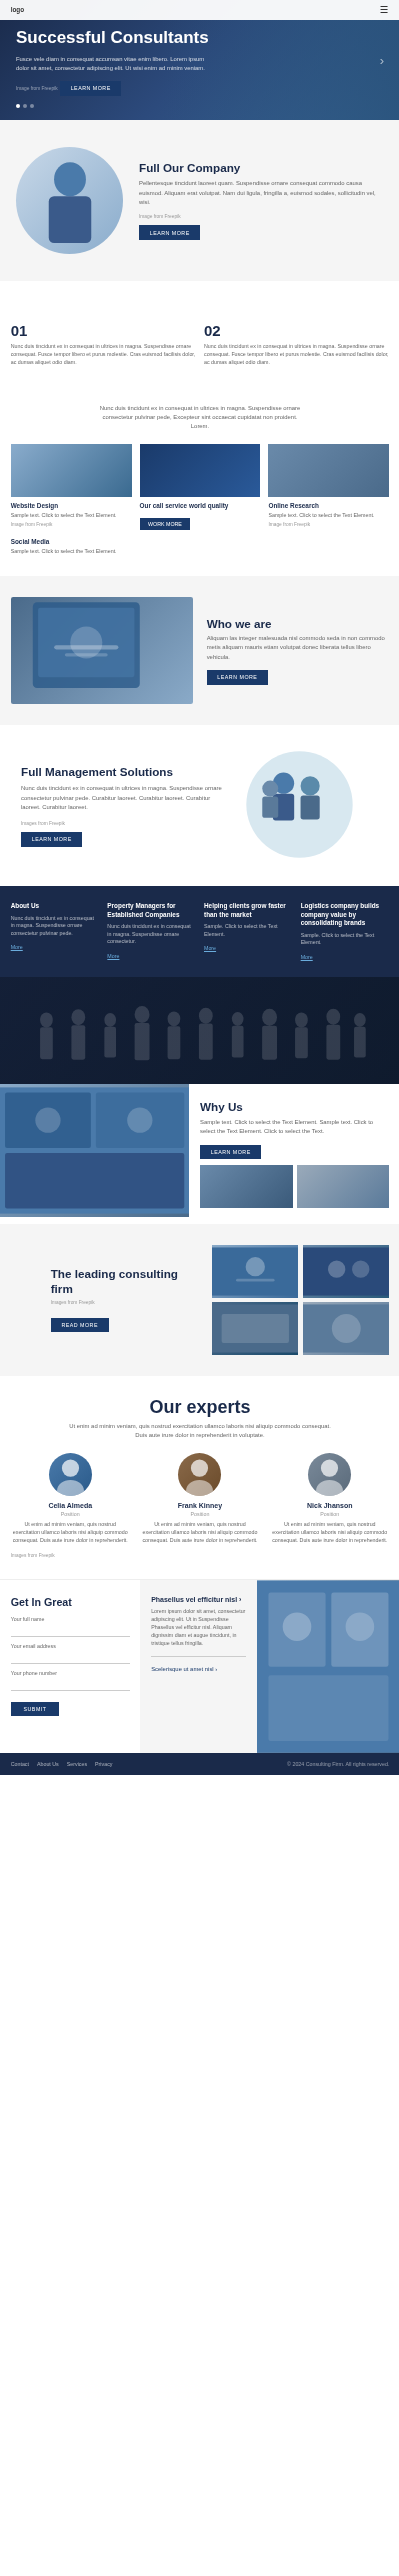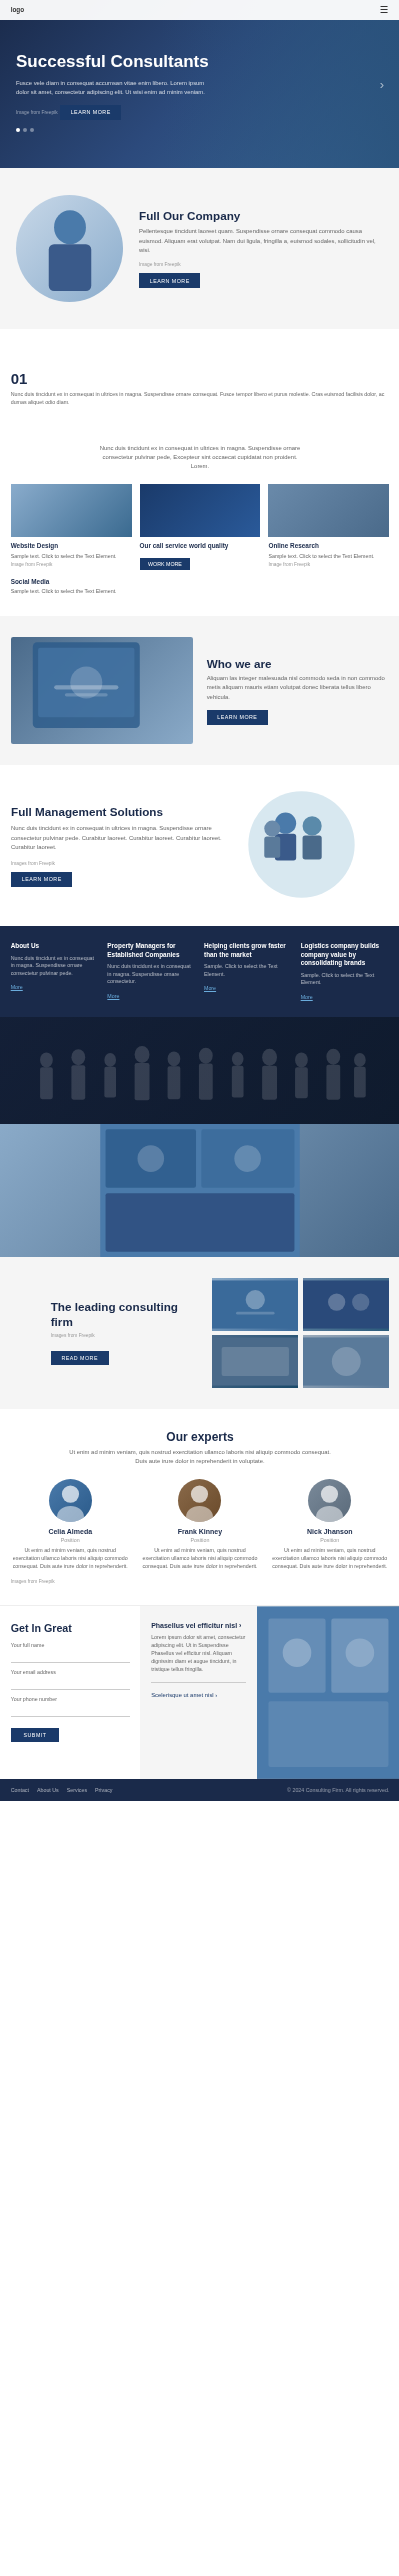--- a/index.html
+++ b/index.html
@@ -10,21 +10,21 @@
       display: flex; justify-content: space-between; align-items: center;
       padding: 4.3px 10.7px; background: rgba(255,255,255,0.95);
       position: absolute; top: 0; width: 100%; z-index: 10;
     }
     nav .logo { font-size: 6.4px; color: #333; font-weight: bold; }
     nav .hamburger { font-size: 9.6px; cursor: pointer; color: #333; }
 
     
     .hero {
       background: linear-gradient(135deg, #1a2a4a 0%, #2c4a7c 50%, #3a6a9a 100%);
-      height: 168px; position: relative; display: flex; align-items: center;
+      height: 120px; position: relative; display: flex; align-items: center;
       padding: 32px 16px 16px;
       overflow: hidden;
     }
     .hero::before {
       content: '';
       position: absolute; top: 0; right: 0; width: 60%; height: 100%;
       background: linear-gradient(to left, rgba(40,80,120,0.8), transparent);
     }
     .hero-content { position: relative; z-index: 2; max-width: 202px; }
     .hero h1 { font-size: 17px; color: #fff; font-weight: bold; line-height: 1.2; margin-bottom: 6.4px; }
@@ -94,21 +94,21 @@
       width: 100%; height: 107px;
       background: linear-gradient(135deg, #4a6a8a, #8aaac8);
       border-radius: 2.1px;
     }
     .who-right { flex: 1; }
     .who-right h2 { font-size: 11.7px; color: #1a2a4a; margin-bottom: 4px; }
     .who-right p { font-size: 5.9px; color: #666; line-height: 1.6; margin-bottom: 8px; }
 
     
     .full-management {
-      display: flex; align-items: center; padding: 21px 11px; gap: 13.3px; background: #fff;
+      display: flex; align-items: center; padding: 21px 21px; gap: 13.3px; background: #fff;
     }
     .mgmt-left { flex: 1.2; }
     .mgmt-left h2 { font-size: 11.7px; color: #1a2a4a; margin-bottom: 5.3px; line-height: 1.2; }
     .mgmt-left p { font-size: 5.9px; color: #666; line-height: 1.6; margin-bottom: 8px; }
     .mgmt-right { flex: 0.8; }
 
     
     .four-cols-section {
       background: #1a2a4a; padding: 16px 10.7px;
       display: grid; grid-template-columns: 1fr 1fr 1fr 1fr; gap: 8px;
@@ -144,21 +144,21 @@
     .lf-left h2 { font-size: 11.7px; color: #1a2a4a; margin-bottom: 4.3px; line-height: 1.2; }
     .lf-left .img-credit { font-size: 4.8px; color: #999; margin-bottom: 6.4px; }
     .lf-right { flex: 1.2; display: grid; grid-template-columns: 1fr 1fr; gap: 4.3px; }
     .lf-img { height: 53px; background: linear-gradient(135deg, #8aaac8, #3a6a9a); }
     .lf-img:nth-child(2) { background: linear-gradient(135deg, #6a8aaa, #2a5a7a); }
     .lf-img:nth-child(3) { background: linear-gradient(135deg, #4a6a8a, #1a4a6a); }
     .lf-img:nth-child(4) { background: linear-gradient(135deg, #9aaaba, #5a7a9a); }
 
     
     .our-experts { padding: 21px 10.7px; background: #fff; }
-    .our-experts h2 { font-size: 12px; color: #1a2a4a; text-align: center; margin-bottom: 4.3px; }
+    .our-experts h2 { font-size: 18px; color: #1a2a4a; text-align: center; margin-bottom: 4.3px; }
     .our-experts .subtitle { font-size: 5.9px; color: #666; text-align: center; max-width: 266px; margin: 0 auto 13.3px; line-height: 1.5; }
     .experts-grid { display: flex; gap: 10.7px; }
     .expert-card { flex: 1; text-align: center; }
     .expert-avatar { width: 43px; height: 43px; border-radius: 50%; margin: 0 auto 5.3px; overflow: hidden; }
     .expert-avatar.blue { background: linear-gradient(135deg, #4a7aaa, #2a5a8a); }
     .expert-avatar.brown { background: linear-gradient(135deg, #8a6a4a, #6a4a2a); }
     .expert-avatar.gray { background: linear-gradient(135deg, #7a8a9a, #5a6a7a); }
     .expert-name { font-size: 7px; color: #1a2a4a; font-weight: bold; margin-bottom: 2.1px; }
     .expert-title { font-size: 5.3px; color: #999; margin-bottom: 4.3px; }
     .expert-desc { font-size: 5.3px; color: #666; line-height: 1.5; }
@@ -234,20 +234,24 @@
     <h2>Full Our Company</h2>
     <p>Pellentesque tincidunt laoreet quam. Suspendisse ornare consequat commodo causa euismod. Aliquam erat volutpat. Nam dui ligula, fringilla a, euismod sodales, sollicitudin vel, wisi.</p>
     <div class="img-credit">Image from Freepik</div>
     <button class="btn-primary">LEARN MORE</button>
   </div>
 </section>
 
 <section class="three-cols">
   <div class="col-item">
     <div class="col-num">01</div>
+    <p>Nunc duis tincidunt ex in consequat in ultrices in magna. Suspendisse ornare consequat. Fusce tempor libero et purus molestie. Cras euismod facilisis dolor, ac dumas aliquet odio diam.</p>
+  </div>
+  <div class="col-item">
+    <div class="col-num">02</div>
     <p>Nunc duis tincidunt ex in consequat in ultrices in magna. Suspendisse ornare consequat. Fusce tempor libero et purus molestie. Cras euismod facilisis dolor, ac dumas aliquet odio diam.</p>
   </div>
 </section>
 
 <section class="great-work">
   <p class="subtitle">Nunc duis tincidunt ex in consequat in ultrices in magna. Suspendisse ornare consectetur pulvinar pede, Excepteur sint occaecat cupidatat non proident. Lorem.</p>
 
   <div class="services-grid">
 
     <div class="service-card">
@@ -385,20 +389,29 @@
       <svg width="100%" height="133" viewBox="0 0 375 250">
         <rect width="375" height="250" fill="#4a7aaa"></rect>
         <rect x="10" y="10" width="170" height="110" rx="4" fill="#2a5a8a" opacity="0.8"></rect>
         <rect x="190" y="10" width="175" height="110" rx="4" fill="#3a6a9a" opacity="0.8"></rect>
         <rect x="10" y="130" width="355" height="110" rx="4" fill="#2a4a7a" opacity="0.8"></rect>
         <circle cx="95" cy="65" r="25" fill="rgba(255,255,255,0.2)"></circle>
         <circle cx="277" cy="65" r="25" fill="rgba(255,255,255,0.2)"></circle>
       </svg>
     </div>
   </div>
+  <div class="why-right">
+    <h2>Why Us</h2>
+    <p>Sample text. Click to select the Text Element. Sample text. Click to select the Text Element. Click to select the Text.</p>
+    <button class="btn-primary">LEARN MORE</button>
+    <div class="why-imgs">
+      <div class="why-img-sm"></div>
+      <div class="why-img-sm" style="background:linear-gradient(135deg,#9aaaba,#5a7a9a);"></div>
+    </div>
+  </div>
 </section>
 
 <section class="leading-firm">
   <div class="lf-left">
     <h2>The leading consulting firm</h2>
     <div class="img-credit">Images from Freepik</div>
     <button class="btn-primary" style="margin-top:6.4px;">READ MORE</button>
   </div>
   <div class="lf-right">
     <div class="lf-img">

